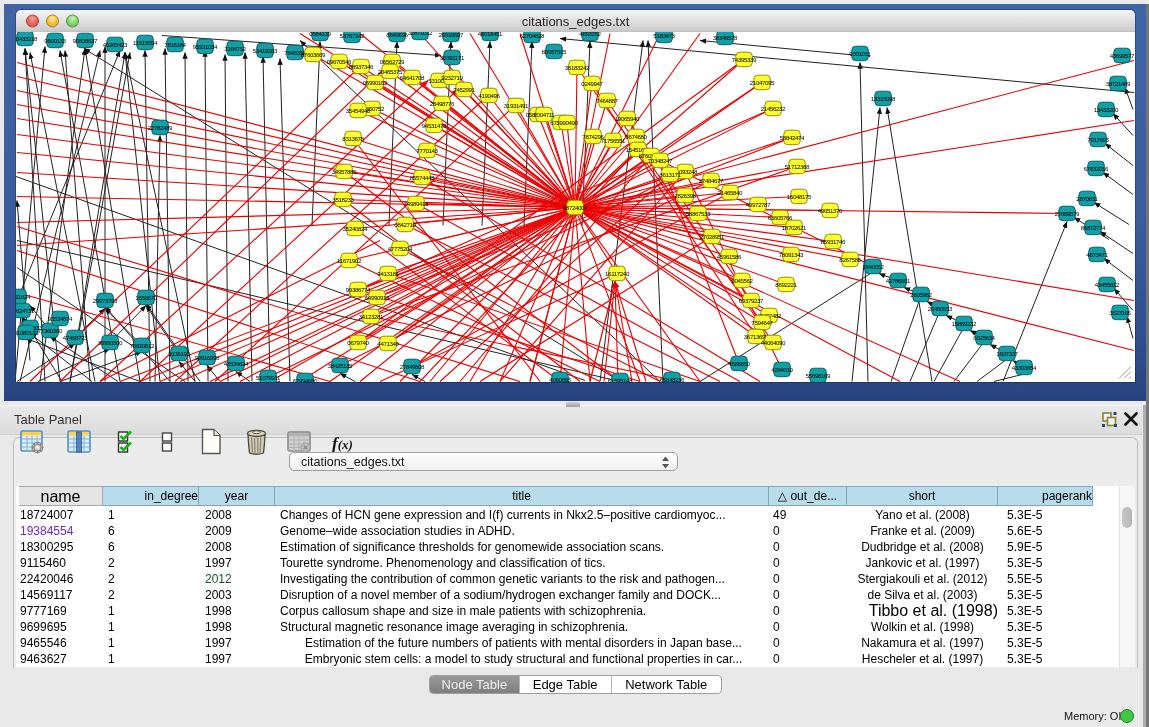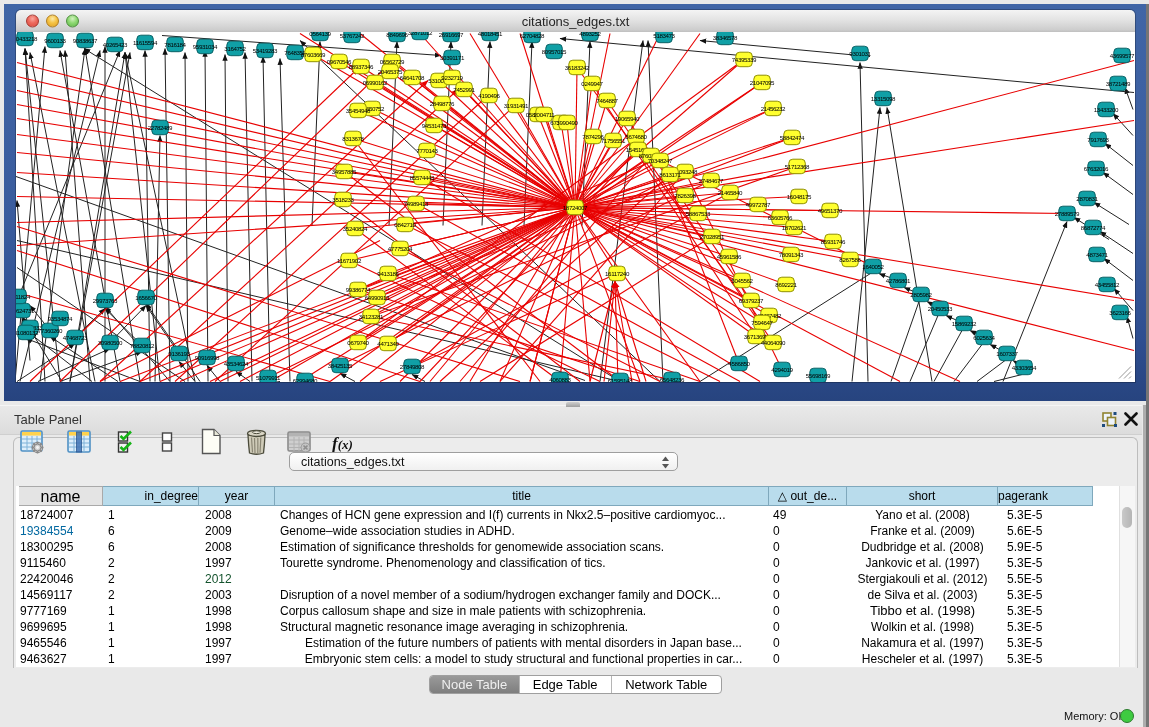--- a/index.html
+++ b/index.html
@@ -687,31 +687,31 @@
 </div>
 
 <div style="position:absolute;left:16px;top:486px;width:1119px;height:181px;background:#fff;overflow:hidden">
   <div style="position:absolute;left:-16px;top:0;width:1138px;height:20px">
       <div style="position:absolute;left:19px;top:0;width:84px;height:20px;background:#e4e4e4;border-right:1px solid #a9a9a9;border-top:1px solid #a9a9a9;border-bottom:1px solid #a9a9a9;box-sizing:border-box;text-align:center;font-size:16px;line-height:19px;color:#000">name</div>
       <div style="position:absolute;left:103px;top:0;width:96px;height:20px;background:#b9dcec;border-right:1px solid #7fa8bc;border-top:1px solid #7fa8bc;border-bottom:1px solid #7fa8bc;box-sizing:border-box;text-align:right;font-size:12px;line-height:19px;color:#000">in_degree</div>
       <div style="position:absolute;left:199px;top:0;width:76px;height:20px;background:#b9dcec;border-right:1px solid #7fa8bc;border-top:1px solid #7fa8bc;border-bottom:1px solid #7fa8bc;box-sizing:border-box;text-align:center;font-size:12px;line-height:19px;color:#000">year</div>
       <div style="position:absolute;left:275px;top:0;width:494px;height:20px;background:#b9dcec;border-right:1px solid #7fa8bc;border-top:1px solid #7fa8bc;border-bottom:1px solid #7fa8bc;box-sizing:border-box;text-align:center;font-size:12px;line-height:19px;color:#000">title</div>
       <div style="position:absolute;left:769px;top:0;width:78px;height:20px;background:#b9dcec;border-right:1px solid #7fa8bc;border-top:1px solid #7fa8bc;border-bottom:1px solid #7fa8bc;box-sizing:border-box;text-align:center;font-size:12px;line-height:19px;color:#000">△ out_de...</div>
       <div style="position:absolute;left:847px;top:0;width:151px;height:20px;background:#b9dcec;border-right:1px solid #7fa8bc;border-top:1px solid #7fa8bc;border-bottom:1px solid #7fa8bc;box-sizing:border-box;text-align:center;font-size:12px;line-height:19px;color:#000">short</div>
-      <div style="position:absolute;left:998px;top:0;width:95px;height:20px;background:#b9dcec;border-right:1px solid #7fa8bc;border-top:1px solid #7fa8bc;border-bottom:1px solid #7fa8bc;box-sizing:border-box;text-align:left;font-size:12px;line-height:19px;color:#000">pagerank</div>
+      <div style="position:absolute;left:998px;top:0;width:95px;height:20px;background:#b9dcec;border-right:1px solid #7fa8bc;border-top:1px solid #7fa8bc;border-bottom:1px solid #7fa8bc;box-sizing:border-box;text-align:right;font-size:12px;line-height:19px;color:#000">pagerank</div>
     </div>
   <div style="position:absolute;left:-16px;top:21px;width:1138px;height:160px">
       <div style="position:absolute;left:20px;top:0px;width:80px;height:16px;font-size:12px;line-height:16px;color:#000;text-align:left;white-space:nowrap;overflow:hidden">18724007</div>
       <div style="position:absolute;left:108px;top:0px;width:60px;height:16px;font-size:12px;line-height:16px;color:#000;text-align:left;white-space:nowrap;overflow:hidden">1</div>
       <div style="position:absolute;left:205px;top:0px;width:60px;height:16px;font-size:12px;line-height:16px;color:#000;text-align:left;white-space:nowrap;overflow:hidden">2008</div>
       <div style="position:absolute;left:280px;top:0px;width:487px;height:16px;font-size:12px;line-height:16px;color:#000;text-align:left;white-space:nowrap;overflow:hidden">Changes of HCN gene expression and I(f) currents in Nkx2.5–positive cardiomyoc...</div>
       <div style="position:absolute;left:773px;top:0px;width:70px;height:16px;font-size:12px;line-height:16px;color:#000;text-align:left;white-space:nowrap;overflow:hidden">49</div>
       <div style="position:absolute;left:847px;top:0px;width:151px;height:16px;font-size:12px;line-height:16px;color:#000;text-align:center;white-space:nowrap;overflow:hidden">Yano et al. (2008)</div>
       <div style="position:absolute;left:1007px;top:0px;width:80px;height:16px;font-size:12px;line-height:16px;color:#000;text-align:left;white-space:nowrap;overflow:hidden">5.3E-5</div>
-      <div style="position:absolute;left:20px;top:16px;width:80px;height:16px;font-size:12px;line-height:16px;color:#0369a1;text-align:left;white-space:nowrap;overflow:hidden">19384554</div>
+      <div style="position:absolute;left:20px;top:16px;width:80px;height:16px;font-size:12px;line-height:16px;color:#6d28d9;text-align:left;white-space:nowrap;overflow:hidden">19384554</div>
       <div style="position:absolute;left:108px;top:16px;width:60px;height:16px;font-size:12px;line-height:16px;color:#000;text-align:left;white-space:nowrap;overflow:hidden">6</div>
       <div style="position:absolute;left:205px;top:16px;width:60px;height:16px;font-size:12px;line-height:16px;color:#000;text-align:left;white-space:nowrap;overflow:hidden">2009</div>
       <div style="position:absolute;left:280px;top:16px;width:487px;height:16px;font-size:12px;line-height:16px;color:#000;text-align:left;white-space:nowrap;overflow:hidden">Genome–wide association studies in ADHD.</div>
       <div style="position:absolute;left:773px;top:16px;width:70px;height:16px;font-size:12px;line-height:16px;color:#000;text-align:left;white-space:nowrap;overflow:hidden">0</div>
       <div style="position:absolute;left:847px;top:16px;width:151px;height:16px;font-size:12px;line-height:16px;color:#000;text-align:center;white-space:nowrap;overflow:hidden">Franke et al. (2009)</div>
       <div style="position:absolute;left:1007px;top:16px;width:80px;height:16px;font-size:12px;line-height:16px;color:#000;text-align:left;white-space:nowrap;overflow:hidden">5.6E-5</div>
       <div style="position:absolute;left:20px;top:32px;width:80px;height:16px;font-size:12px;line-height:16px;color:#000;text-align:left;white-space:nowrap;overflow:hidden">18300295</div>
       <div style="position:absolute;left:108px;top:32px;width:60px;height:16px;font-size:12px;line-height:16px;color:#000;text-align:left;white-space:nowrap;overflow:hidden">6</div>
       <div style="position:absolute;left:205px;top:32px;width:60px;height:16px;font-size:12px;line-height:16px;color:#000;text-align:left;white-space:nowrap;overflow:hidden">2008</div>
       <div style="position:absolute;left:280px;top:32px;width:487px;height:16px;font-size:12px;line-height:16px;color:#000;text-align:left;white-space:nowrap;overflow:hidden">Estimation of significance thresholds for genomewide association scans.</div>
@@ -721,36 +721,37 @@
       <div style="position:absolute;left:20px;top:48px;width:80px;height:16px;font-size:12px;line-height:16px;color:#000;text-align:left;white-space:nowrap;overflow:hidden">9115460</div>
       <div style="position:absolute;left:108px;top:48px;width:60px;height:16px;font-size:12px;line-height:16px;color:#000;text-align:left;white-space:nowrap;overflow:hidden">2</div>
       <div style="position:absolute;left:205px;top:48px;width:60px;height:16px;font-size:12px;line-height:16px;color:#000;text-align:left;white-space:nowrap;overflow:hidden">1997</div>
       <div style="position:absolute;left:280px;top:48px;width:487px;height:16px;font-size:12px;line-height:16px;color:#000;text-align:left;white-space:nowrap;overflow:hidden">Tourette syndrome. Phenomenology and classification of tics.</div>
       <div style="position:absolute;left:773px;top:48px;width:70px;height:16px;font-size:12px;line-height:16px;color:#000;text-align:left;white-space:nowrap;overflow:hidden">0</div>
       <div style="position:absolute;left:847px;top:48px;width:151px;height:16px;font-size:12px;line-height:16px;color:#000;text-align:center;white-space:nowrap;overflow:hidden">Jankovic et al. (1997)</div>
       <div style="position:absolute;left:1007px;top:48px;width:80px;height:16px;font-size:12px;line-height:16px;color:#000;text-align:left;white-space:nowrap;overflow:hidden">5.3E-5</div>
       <div style="position:absolute;left:20px;top:64px;width:80px;height:16px;font-size:12px;line-height:16px;color:#000;text-align:left;white-space:nowrap;overflow:hidden">22420046</div>
       <div style="position:absolute;left:108px;top:64px;width:60px;height:16px;font-size:12px;line-height:16px;color:#000;text-align:left;white-space:nowrap;overflow:hidden">2</div>
       <div style="position:absolute;left:205px;top:64px;width:60px;height:16px;font-size:12px;line-height:16px;color:#14532d;text-align:left;white-space:nowrap;overflow:hidden">2012</div>
+      <div style="position:absolute;left:280px;top:64px;width:487px;height:16px;font-size:12px;line-height:16px;color:#000;text-align:left;white-space:nowrap;overflow:hidden">Investigating the contribution of common genetic variants to the risk and pathogen...</div>
       <div style="position:absolute;left:773px;top:64px;width:70px;height:16px;font-size:12px;line-height:16px;color:#000;text-align:left;white-space:nowrap;overflow:hidden">0</div>
       <div style="position:absolute;left:847px;top:64px;width:151px;height:16px;font-size:12px;line-height:16px;color:#000;text-align:center;white-space:nowrap;overflow:hidden">Stergiakouli et al. (2012)</div>
       <div style="position:absolute;left:1007px;top:64px;width:80px;height:16px;font-size:12px;line-height:16px;color:#000;text-align:left;white-space:nowrap;overflow:hidden">5.5E-5</div>
       <div style="position:absolute;left:20px;top:80px;width:80px;height:16px;font-size:12px;line-height:16px;color:#000;text-align:left;white-space:nowrap;overflow:hidden">14569117</div>
       <div style="position:absolute;left:108px;top:80px;width:60px;height:16px;font-size:12px;line-height:16px;color:#000;text-align:left;white-space:nowrap;overflow:hidden">2</div>
       <div style="position:absolute;left:205px;top:80px;width:60px;height:16px;font-size:12px;line-height:16px;color:#000;text-align:left;white-space:nowrap;overflow:hidden">2003</div>
       <div style="position:absolute;left:280px;top:80px;width:487px;height:16px;font-size:12px;line-height:16px;color:#000;text-align:left;white-space:nowrap;overflow:hidden">Disruption of a novel member of a sodium/hydrogen exchanger family and DOCK...</div>
       <div style="position:absolute;left:773px;top:80px;width:70px;height:16px;font-size:12px;line-height:16px;color:#000;text-align:left;white-space:nowrap;overflow:hidden">0</div>
       <div style="position:absolute;left:847px;top:80px;width:151px;height:16px;font-size:12px;line-height:16px;color:#000;text-align:center;white-space:nowrap;overflow:hidden">de Silva et al. (2003)</div>
       <div style="position:absolute;left:1007px;top:80px;width:80px;height:16px;font-size:12px;line-height:16px;color:#000;text-align:left;white-space:nowrap;overflow:hidden">5.3E-5</div>
       <div style="position:absolute;left:20px;top:96px;width:80px;height:16px;font-size:12px;line-height:16px;color:#000;text-align:left;white-space:nowrap;overflow:hidden">9777169</div>
       <div style="position:absolute;left:108px;top:96px;width:60px;height:16px;font-size:12px;line-height:16px;color:#000;text-align:left;white-space:nowrap;overflow:hidden">1</div>
       <div style="position:absolute;left:205px;top:96px;width:60px;height:16px;font-size:12px;line-height:16px;color:#000;text-align:left;white-space:nowrap;overflow:hidden">1998</div>
       <div style="position:absolute;left:280px;top:96px;width:487px;height:16px;font-size:12px;line-height:16px;color:#000;text-align:left;white-space:nowrap;overflow:hidden">Corpus callosum shape and size in male patients with schizophrenia.</div>
       <div style="position:absolute;left:773px;top:96px;width:70px;height:16px;font-size:12px;line-height:16px;color:#000;text-align:left;white-space:nowrap;overflow:hidden">0</div>
-      <div style="position:absolute;left:847px;top:96px;width:151px;height:16px;font-size:13px;line-height:16px;color:#000;text-align:center;white-space:nowrap;overflow:hidden">Tibbo et al. (1998)</div>
+      <div style="position:absolute;left:847px;top:96px;width:151px;height:16px;font-size:16px;line-height:16px;color:#000;text-align:right;white-space:nowrap;overflow:hidden">Tibbo et al. (1998)</div>
       <div style="position:absolute;left:1007px;top:96px;width:80px;height:16px;font-size:12px;line-height:16px;color:#000;text-align:left;white-space:nowrap;overflow:hidden">5.3E-5</div>
       <div style="position:absolute;left:20px;top:112px;width:80px;height:16px;font-size:12px;line-height:16px;color:#000;text-align:left;white-space:nowrap;overflow:hidden">9699695</div>
       <div style="position:absolute;left:108px;top:112px;width:60px;height:16px;font-size:12px;line-height:16px;color:#000;text-align:left;white-space:nowrap;overflow:hidden">1</div>
       <div style="position:absolute;left:205px;top:112px;width:60px;height:16px;font-size:12px;line-height:16px;color:#000;text-align:left;white-space:nowrap;overflow:hidden">1998</div>
       <div style="position:absolute;left:280px;top:112px;width:487px;height:16px;font-size:12px;line-height:16px;color:#000;text-align:left;white-space:nowrap;overflow:hidden">Structural magnetic resonance image averaging in schizophrenia.</div>
       <div style="position:absolute;left:773px;top:112px;width:70px;height:16px;font-size:12px;line-height:16px;color:#000;text-align:left;white-space:nowrap;overflow:hidden">0</div>
       <div style="position:absolute;left:847px;top:112px;width:151px;height:16px;font-size:12px;line-height:16px;color:#000;text-align:center;white-space:nowrap;overflow:hidden">Wolkin et al. (1998)</div>
       <div style="position:absolute;left:1007px;top:112px;width:80px;height:16px;font-size:12px;line-height:16px;color:#000;text-align:left;white-space:nowrap;overflow:hidden">5.3E-5</div>
       <div style="position:absolute;left:20px;top:128px;width:80px;height:16px;font-size:12px;line-height:16px;color:#000;text-align:left;white-space:nowrap;overflow:hidden">9465546</div>
       <div style="position:absolute;left:108px;top:128px;width:60px;height:16px;font-size:12px;line-height:16px;color:#000;text-align:left;white-space:nowrap;overflow:hidden">1</div>

